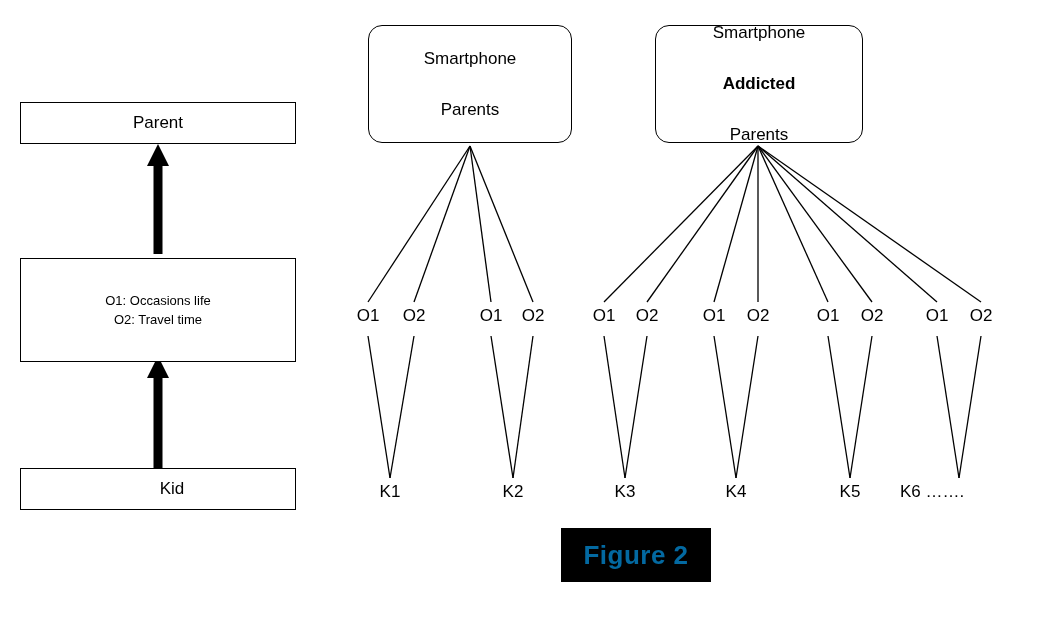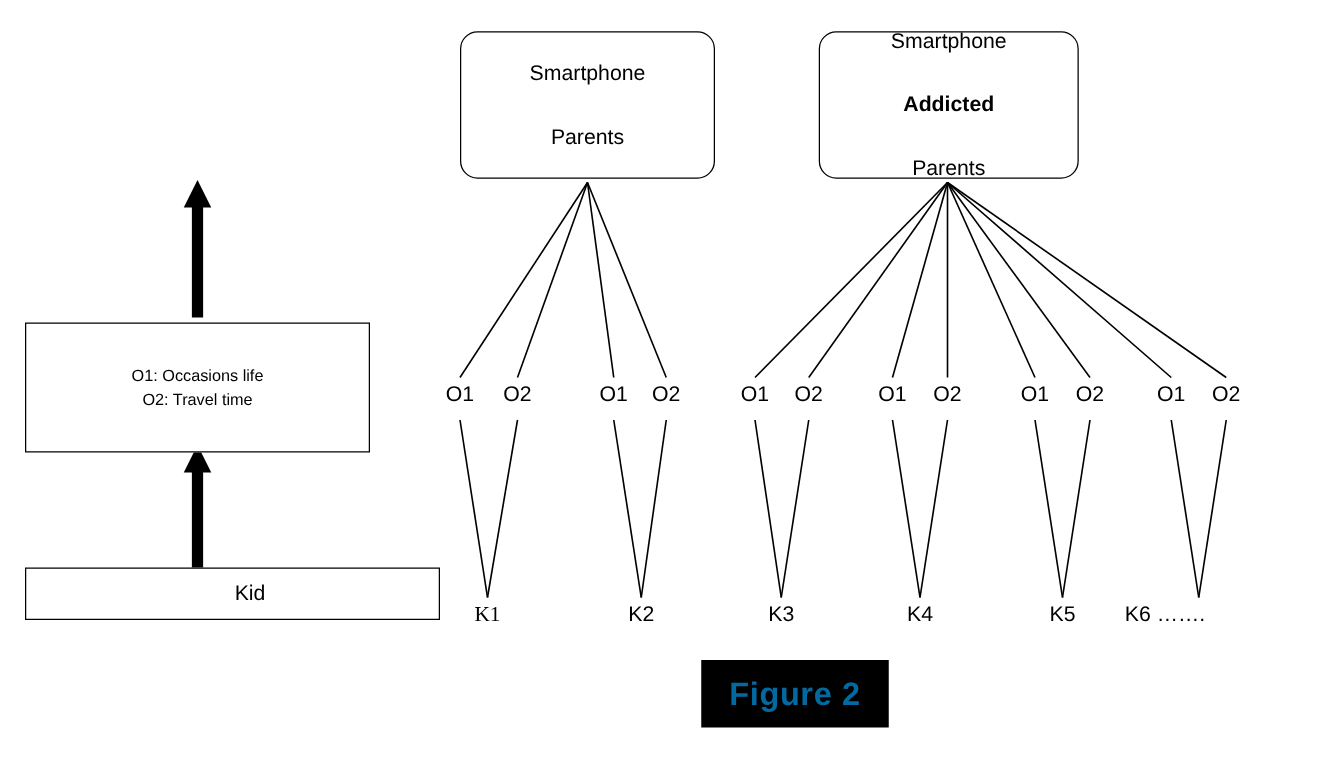--- a/index.html
+++ b/index.html
@@ -44,21 +44,21 @@
     font-weight: bold;
     font-size: 17px;
   }
   .lbox .sub {
     font-size: 13px;
     line-height: 19px;
   }
 
   #box-parent   { left: 20px;  top: 102px; width: 276px; height: 42px; }
   #box-measure  { left: 20px;  top: 258px; width: 276px; height: 104px; }
-  #box-kid      { left: 20px;  top: 454px; width: 332px; height: 42px; padding-left: 28px; }
+  #box-kid      { left: 20px;  top: 468px; width: 276px; height: 42px; padding-left: 28px; }
 
   
   .gbox {
     position: absolute;
     border: 1.5px solid #000;
     border-radius: 14px;
     background: #fff;
     box-sizing: border-box;
     display: flex;
     flex-direction: column;
@@ -149,20 +149,23 @@
       <line x1="758" y1="336" x2="736" y2="478"></line>
 
       <line x1="828" y1="336" x2="850" y2="478"></line>
       <line x1="872" y1="336" x2="850" y2="478"></line>
 
       <line x1="937" y1="336" x2="959" y2="478"></line>
       <line x1="981" y1="336" x2="959" y2="478"></line>
     </g>
   </svg>
 
+  <div class="lbox" id="box-parent">
+    <div class="title">Parent</div>
+  </div>
 
   <div class="lbox big" id="box-measure">
     <div class="sub">O1: Occasions life</div>
     <div class="sub">O2: Travel time</div>
   </div>
 
   <div class="lbox" id="box-kid">
     <div class="title">Kid</div>
   </div>
 
@@ -183,21 +186,21 @@
   <div class="node" style="left:533px; top:306px;">O2</div>
   <div class="node" style="left:604px; top:306px;">O1</div>
   <div class="node" style="left:647px; top:306px;">O2</div>
   <div class="node" style="left:714px; top:306px;">O1</div>
   <div class="node" style="left:758px; top:306px;">O2</div>
   <div class="node" style="left:828px; top:306px;">O1</div>
   <div class="node" style="left:872px; top:306px;">O2</div>
   <div class="node" style="left:937px; top:306px;">O1</div>
   <div class="node" style="left:981px; top:306px;">O2</div>
 
-  <div class="node" style="left:390px; top:482px;font-family:Liberation Serif, serif;">K1</div>
+  <div class="node" style="left:390px; top:482px;">K1</div>
   <div class="node" style="left:513px; top:482px;">K2</div>
   <div class="node" style="left:625px; top:482px;">K3</div>
   <div class="node" style="left:736px; top:482px;">K4</div>
   <div class="node" style="left:850px; top:482px;">K5</div>
   <div class="node" style="left:932px; top:482px;">K6 …….</div>
 
   <div id="figure-caption">Figure 2</div>
 
 </div>
 

